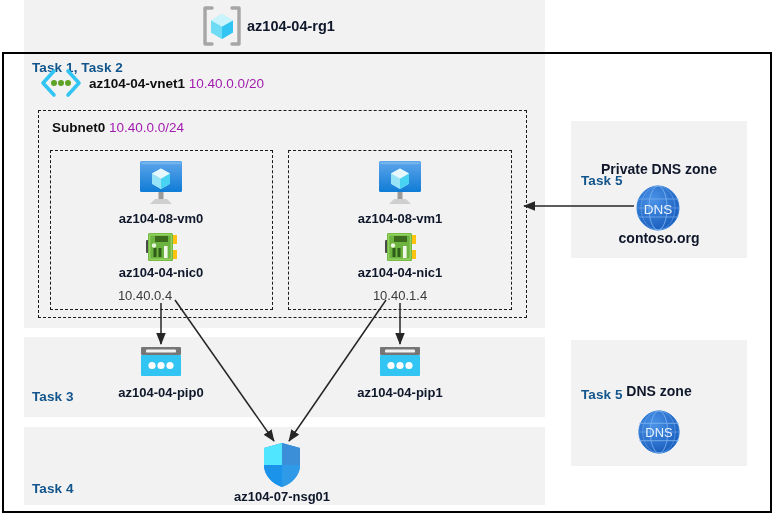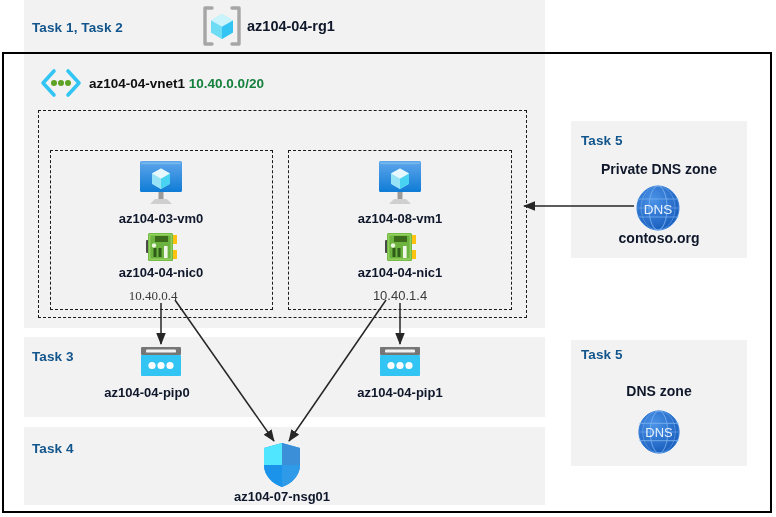--- a/index.html
+++ b/index.html
@@ -16,20 +16,21 @@
   .outer-border{position:absolute;left:2px;top:52px;width:770px;height:461px;
                 border:2px solid #000;box-sizing:border-box;background:transparent;}
 
   .task-label{
     position:absolute;
     color:#12558c;
     font-weight:bold;
     font-size:13.5px;
     letter-spacing:.1px;
     white-space:nowrap;
+    margin-top:40px;
   }
 
   
   .dashed{position:absolute;border:1.6px dashed #1b1b1b;box-sizing:border-box;background:transparent;}
 
   
   .res-name{
     position:absolute;
     font-size:13px;
     font-weight:bold;
@@ -45,21 +46,21 @@
     white-space:nowrap;
     text-align:center;
   }
   .hdr{
     position:absolute;
     font-size:13.5px;
     white-space:nowrap;
     color:#0f0f0f;
   }
   .hdr b{font-weight:bold;}
-  .hdr span.cidr{font-weight:bold;color:#15803d;}
+  .hdr span.cidr{font-weight:normal;color:#a21caf;}
 
   .center-txt{transform:translateX(-50%);}
 
   
   .icon{position:absolute;}
 
   svg{display:block;overflow:visible;}
 
   #arrows{position:absolute;left:0;top:0;width:776px;height:517px;pointer-events:none;}
 </style>
@@ -105,20 +106,24 @@
       <circle cx="30" cy="15" r="3" fill="#5ea226"></circle>
     </svg>
   </div>
   <div class="hdr" style="left:89px;top:76px;">
     <b>az104-04-vnet1</b>
     <span class="cidr">10.40.0.0/20</span>
   </div>
 
   <div class="dashed" style="left:38px;top:110px;width:489px;height:208px;"></div>
 
+  <div class="hdr" style="left:52px;top:120px;">
+    <b>Subnet0</b>
+    <span class="cidr">10.40.0.0/24</span>
+  </div>
 
 
   <div class="dashed" style="left:50px;top:150px;width:223px;height:160px;"></div>
 
   <div class="dashed" style="left:288px;top:150px;width:224px;height:160px;"></div>
 
   <div class="icon" style="left:133px;top:158px;">
     <svg width="56" height="52" viewBox="0 0 56 52">
       <defs>
         <linearGradient id="vmg0" x1="0" y1="0" x2="0" y2="1">
@@ -129,38 +134,38 @@
       <rect x="7" y="3" width="42" height="31" rx="1.5" fill="url(#vmg0)"></rect>
       <rect x="8.2" y="4.2" width="39.6" height="2" fill="#7fbdf0" opacity=".7"></rect>
       <rect x="25.5" y="34" width="5" height="7" fill="#9b9b9b"></rect>
       <polygon points="17,46 39,46 34,41 22,41" fill="#cfcfcf"></polygon>
       <polygon points="28,10.5 37,15.6 37,25.8 28,31 19,25.8 19,15.6" fill="#bfeaf8"></polygon>
       <polygon points="28,10.5 37,15.6 28,20.8 19,15.6" fill="#e6f8fd"></polygon>
       <polygon points="28,20.8 37,15.6 37,25.8 28,31" fill="#49d3f2"></polygon>
       <polygon points="28,20.8 19,15.6 19,25.8 28,31" fill="#96e2f6"></polygon>
     </svg>
   </div>
-  <div class="res-name center-txt" style="left:161px;top:211px;">az104-03-vm0</div>
+  <div class="res-name center-txt" style="left:161px;top:211px;">az104-08-vm0</div>
 
   <div class="icon" style="left:144px;top:231px;">
     <svg width="36" height="32" viewBox="0 0 36 32">
       <rect x="27" y="4" width="6" height="9" fill="#ffc20e"></rect>
       <rect x="27" y="19" width="6" height="9" fill="#ffc20e"></rect>
       <rect x="2" y="9" width="5" height="13" rx="1" fill="#4a4a4a"></rect>
       <rect x="4" y="2" width="25" height="28" rx="1.5" fill="#6cb33f"></rect>
       <rect x="5.6" y="3.6" width="21.8" height="24.8" rx="1" fill="none" stroke="#93d15e" stroke-width="1.6"></rect>
       <rect x="11" y="5" width="13" height="6" fill="#3d6b1c"></rect>
       <rect x="9.5" y="17" width="3" height="9" fill="#2f5c18"></rect>
       <rect x="14.5" y="17" width="3" height="9" fill="#2f5c18"></rect>
       <rect x="20" y="15" width="3.6" height="12" fill="#f0f7e8"></rect>
       <circle cx="10" cy="14.5" r="2.2" fill="#eaf5dd"></circle>
     </svg>
   </div>
   <div class="res-name center-txt" style="left:161px;top:265px;">az104-04-nic0</div>
-  <div class="res-sub center-txt" style="left:153px;top:288px;font-family:Liberation Serif, serif;">10.40.0.4</div>
+  <div class="res-sub center-txt" style="left:145px;top:288px;">10.40.0.4</div>
 
   <div class="icon" style="left:372px;top:158px;">
     <svg width="56" height="52" viewBox="0 0 56 52">
       <defs>
         <linearGradient id="vmg1" x1="0" y1="0" x2="0" y2="1">
           <stop offset="0" stop-color="#5ea5ea"></stop>
             <stop offset="1" stop-color="#0f7cd6"></stop>
         </linearGradient>
       </defs>
       <rect x="7" y="3" width="42" height="31" rx="1.5" fill="url(#vmg1)"></rect>
@@ -197,21 +202,21 @@
   <div class="icon" style="left:139px;top:346px;">
     <svg width="44" height="34" viewBox="0 0 44 34">
       <rect x="2" y="1" width="40" height="8" rx="1" fill="#767676"></rect>
       <rect x="7" y="3.4" width="30" height="3.2" rx="1.2" fill="#f2f2f2"></rect>
       <rect x="2" y="9" width="40" height="21" rx="1" fill="#32c5f4"></rect>
       <circle cx="13" cy="19.5" r="3.6" fill="#ffffff"></circle>
       <circle cx="22" cy="19.5" r="3.6" fill="#ffffff"></circle>
       <circle cx="31" cy="19.5" r="3.6" fill="#ffffff"></circle>
     </svg>
   </div>
-  <div class="res-name center-txt" style="left:147px;top:385px;">az104-04-pip0</div>
+  <div class="res-name center-txt" style="left:161px;top:385px;">az104-04-pip0</div>
 
   <div class="icon" style="left:378px;top:346px;">
     <svg width="44" height="34" viewBox="0 0 44 34">
       <rect x="2" y="1" width="40" height="8" rx="1" fill="#767676"></rect>
       <rect x="7" y="3.4" width="30" height="3.2" rx="1.2" fill="#f2f2f2"></rect>
       <rect x="2" y="9" width="40" height="21" rx="1" fill="#32c5f4"></rect>
       <circle cx="13" cy="19.5" r="3.6" fill="#ffffff"></circle>
       <circle cx="22" cy="19.5" r="3.6" fill="#ffffff"></circle>
       <circle cx="31" cy="19.5" r="3.6" fill="#ffffff"></circle>
     </svg>

